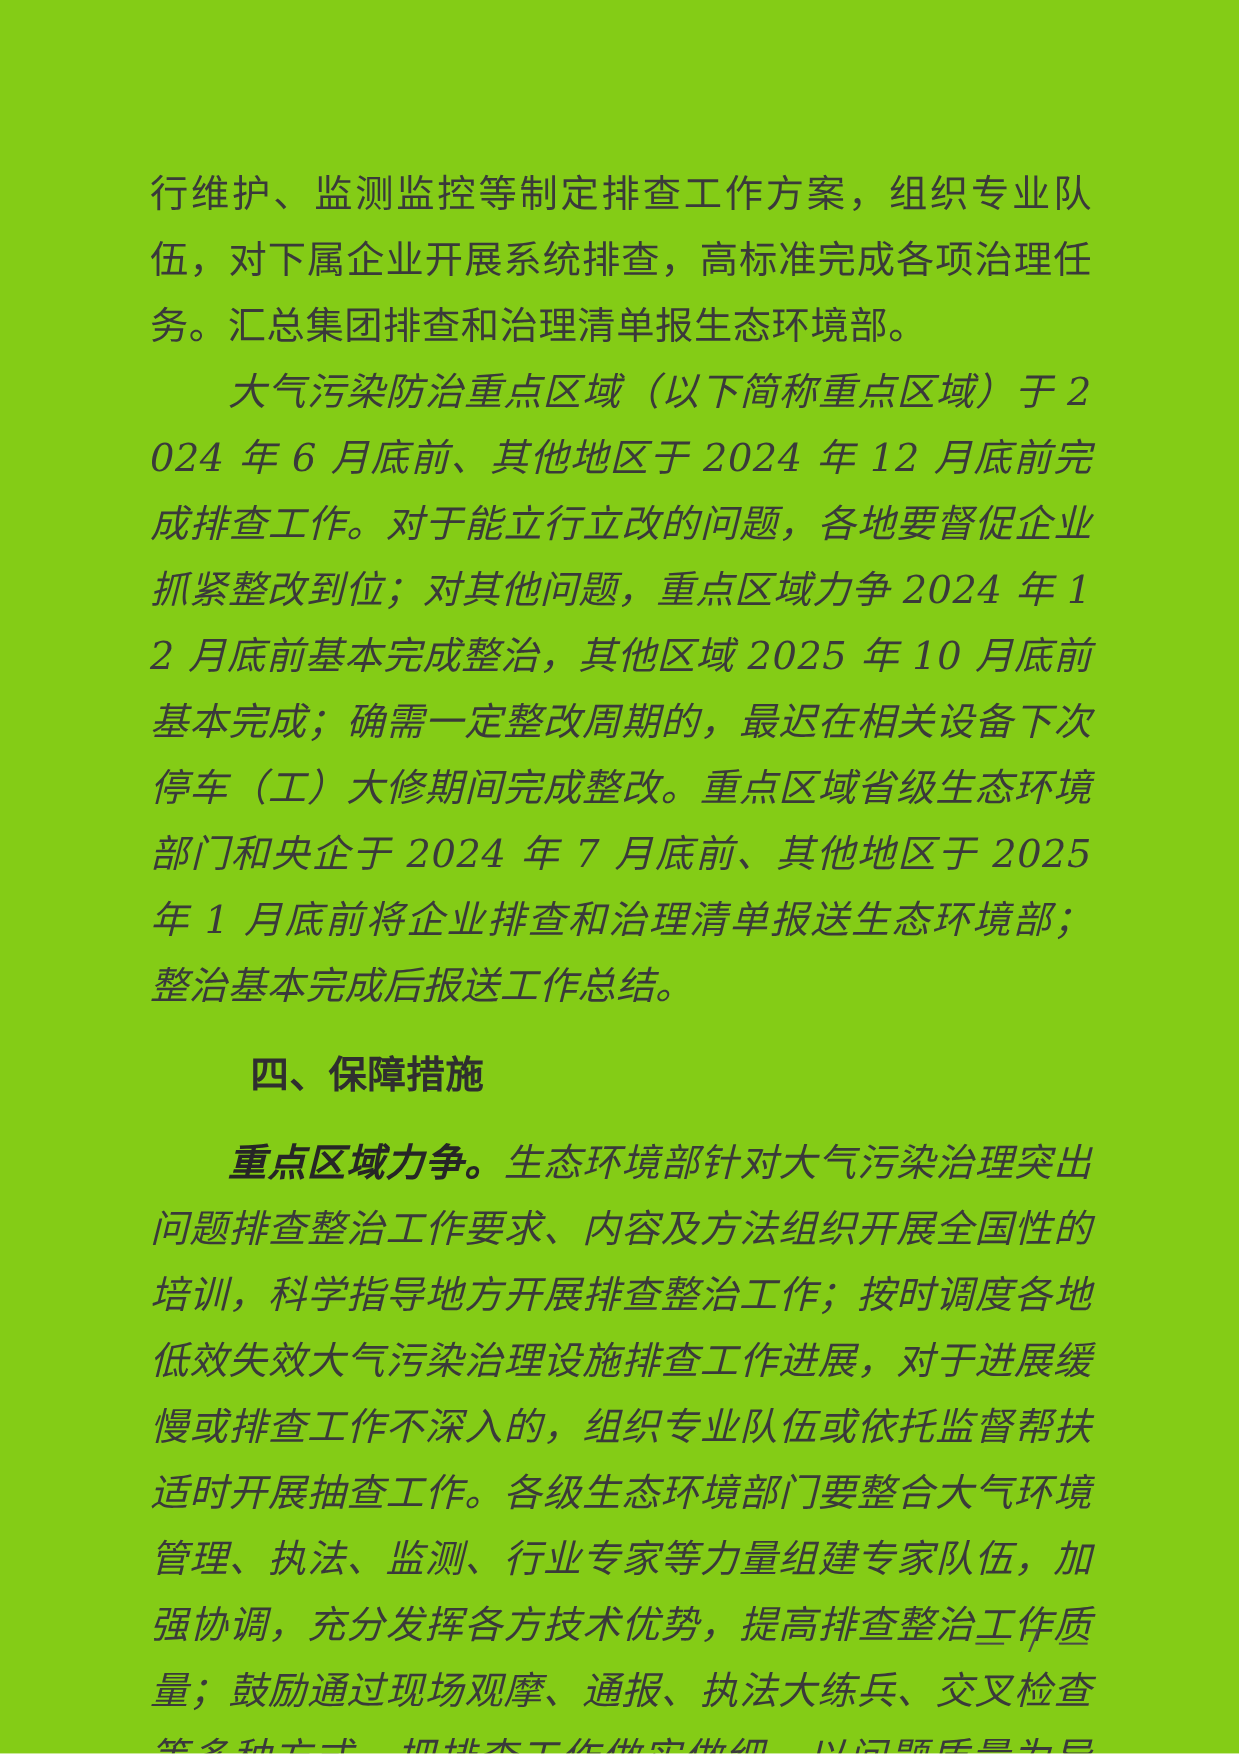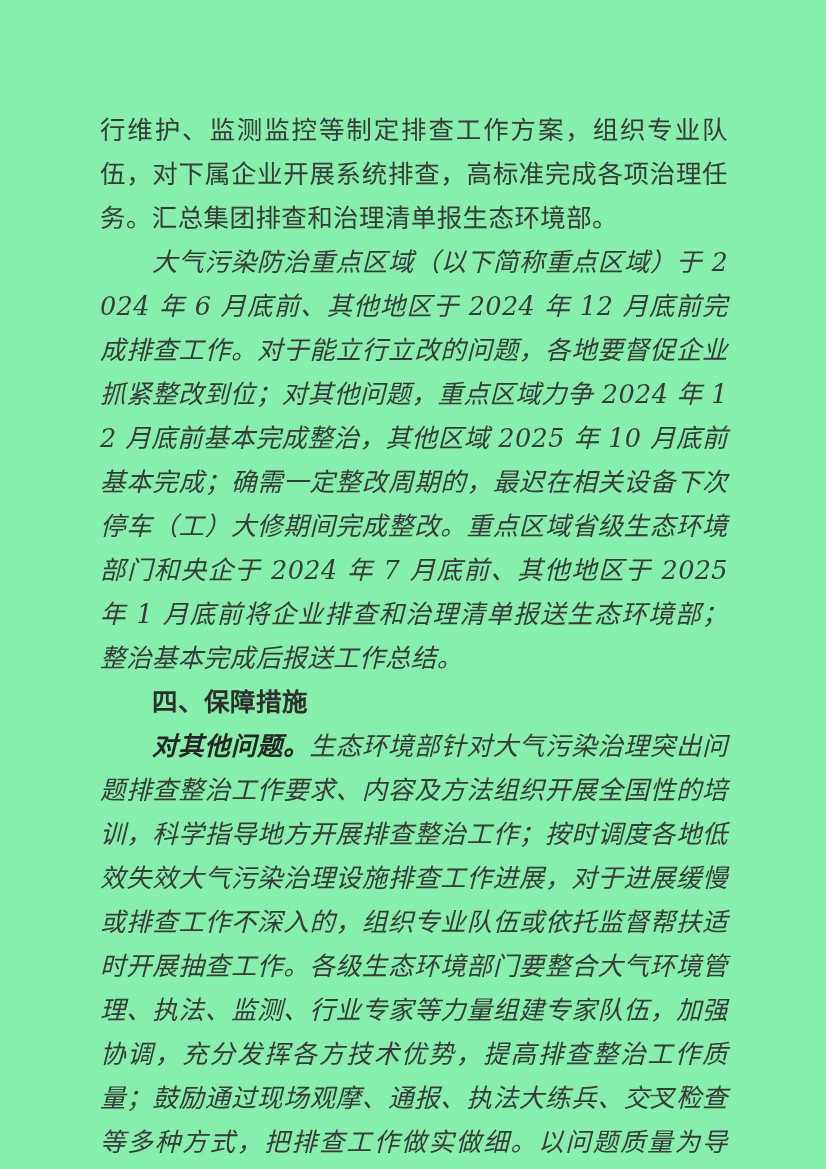--- a/index.html
+++ b/index.html
@@ -6,21 +6,21 @@
   html, body {
     margin: 0;
     padding: 0;
     background: #ffffff;
   }
 
   .page {
     position: relative;
     width: 826px;
     height: 1169px;
-    background: #86efac;
+    background: #84cc16;
     overflow: hidden;
     box-sizing: border-box;
   }
 
   .content {
     position: absolute;
     left: 100px;
     top: 108px;
     width: 628px;
   }
@@ -44,21 +44,21 @@
     text-indent: 52px;
     font-style: italic;
   }
 
   
   .section-heading {
     font-family: "Liberation Sans", "DejaVu Sans", sans-serif;
     font-size: 25.5px;
     line-height: 44px;
     color: #2f2f2f;
-    margin: 0;
+    margin: 15px;
     text-indent: 52px;
     font-weight: 600;
     letter-spacing: 0.5px;
   }
 
   
   .lead-bold {
     font-family: "Liberation Sans", "DejaVu Sans", sans-serif;
     font-weight: 700;
     color: #262626;
@@ -83,19 +83,19 @@
 <div class="page">
 
   <div class="content">
 
     <p class="para">行维护、监测监控等制定排查工作方案，组织专业队伍，对下属企业开展系统排查，高标准完成各项治理任务。汇总集团排查和治理清单报生态环境部。</p>
 
     <p class="para indent">大气污染防治重点区域（以下简称重点区域）于 2024 年 6 月底前、其他地区于 2024 年 12 月底前完成排查工作。对于能立行立改的问题，各地要督促企业抓紧整改到位；对其他问题，重点区域力争 2024 年 12 月底前基本完成整治，其他区域 2025 年 10 月底前基本完成；确需一定整改周期的，最迟在相关设备下次停车（工）大修期间完成整改。重点区域省级生态环境部门和央企于 2024 年 7 月底前、其他地区于 2025 年 1 月底前将企业排查和治理清单报送生态环境部；整治基本完成后报送工作总结。</p>
 
     <p class="section-heading">四、保障措施</p>
 
-    <p class="para indent"><span class="lead-bold">对其他问题。</span><span>生态环境部针对大气污染治理突出问题排查整治工作要求、内容及方法组织开展全国性的培训，科学指导地方开展排查整治工作；按时调度各地低效失效大气污染治理设施排查工作进展，对于进展缓慢或排查工作不深入的，组织专业队伍或依托监督帮扶适时开展抽查工作。各级生态环境部门要整合大气环境管理、执法、监测、行业专家等力量组建专家队伍，加强协调，充分发挥各方技术优势，提高排查整治工作质量；鼓励通过现场观摩、通报、执法大练兵、交叉检查等多种方式，把排查工作做实做细。以问题质量为导向，鼓励发现重大问题。企业要充分发挥主体责任，全面做好自查工作。</span></p>
+    <p class="para indent"><span class="lead-bold">重点区域力争。</span><span>生态环境部针对大气污染治理突出问题排查整治工作要求、内容及方法组织开展全国性的培训，科学指导地方开展排查整治工作；按时调度各地低效失效大气污染治理设施排查工作进展，对于进展缓慢或排查工作不深入的，组织专业队伍或依托监督帮扶适时开展抽查工作。各级生态环境部门要整合大气环境管理、执法、监测、行业专家等力量组建专家队伍，加强协调，充分发挥各方技术优势，提高排查整治工作质量；鼓励通过现场观摩、通报、执法大练兵、交叉检查等多种方式，把排查工作做实做细。以问题质量为导向，鼓励发现重大问题。企业要充分发挥主体责任，全面做好自查工作。</span></p>
 
   </div>
 
   <div class="footer">—  7  —</div>
 
 </div>
 
 </body></html>

